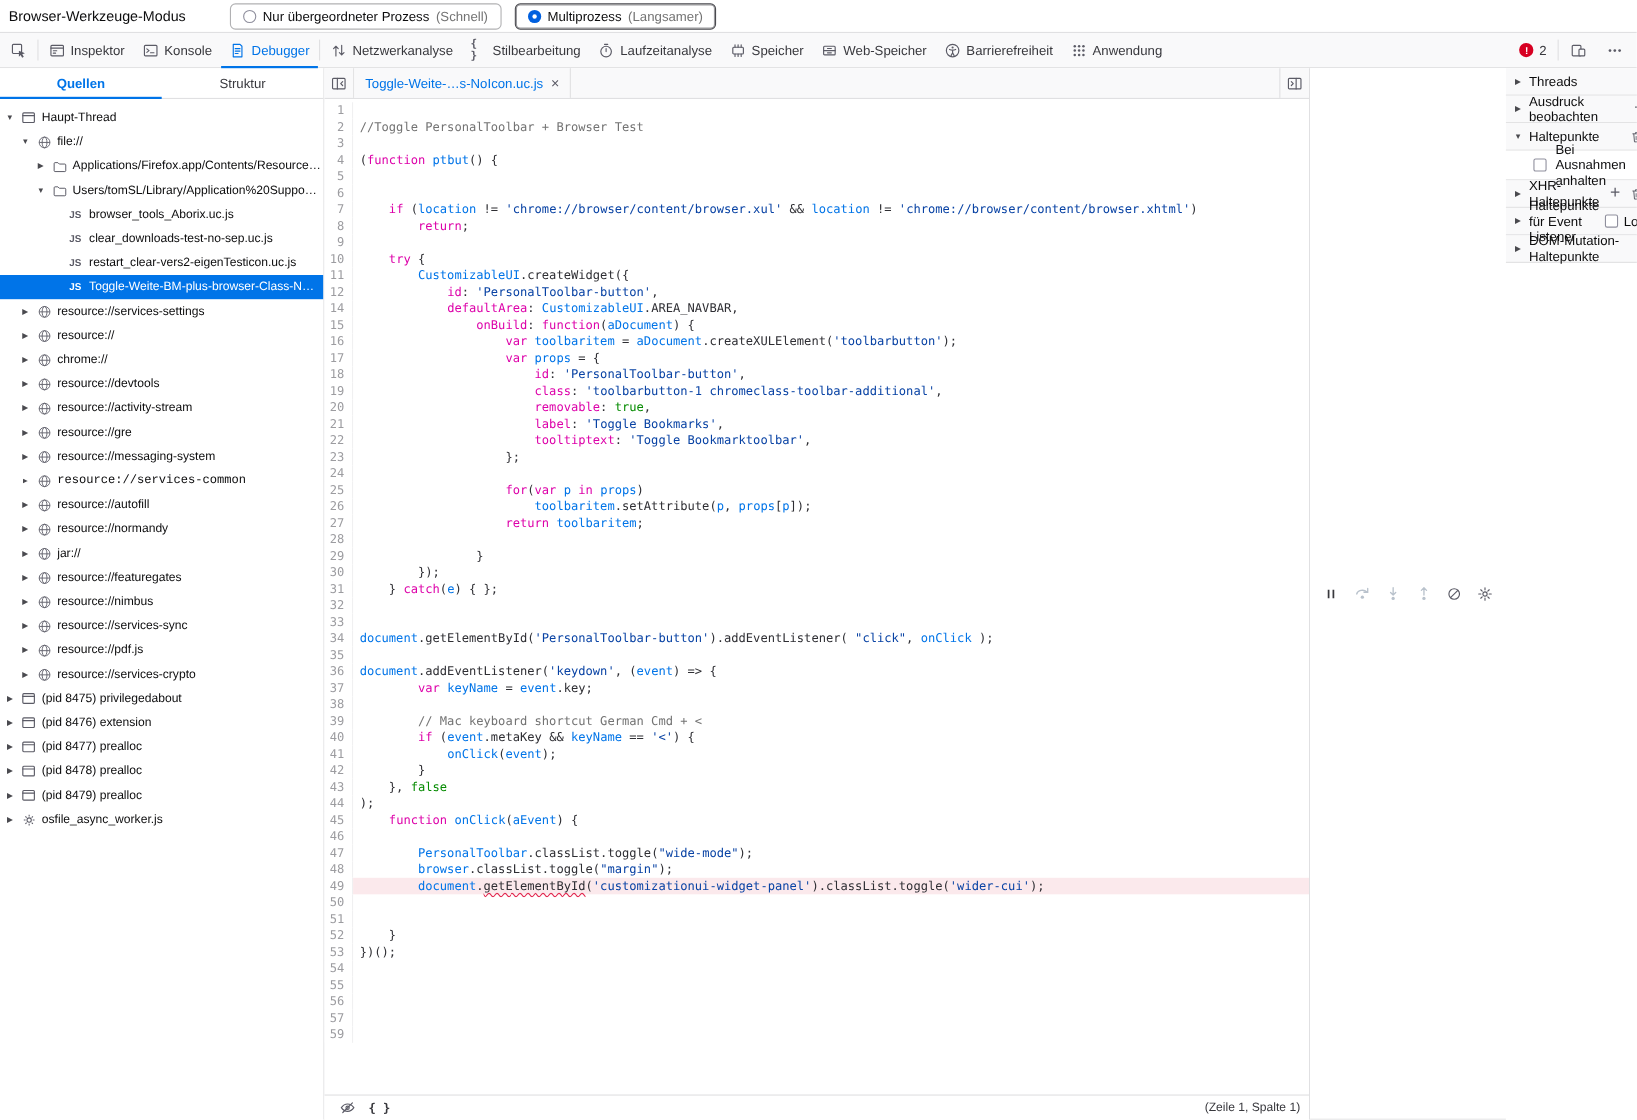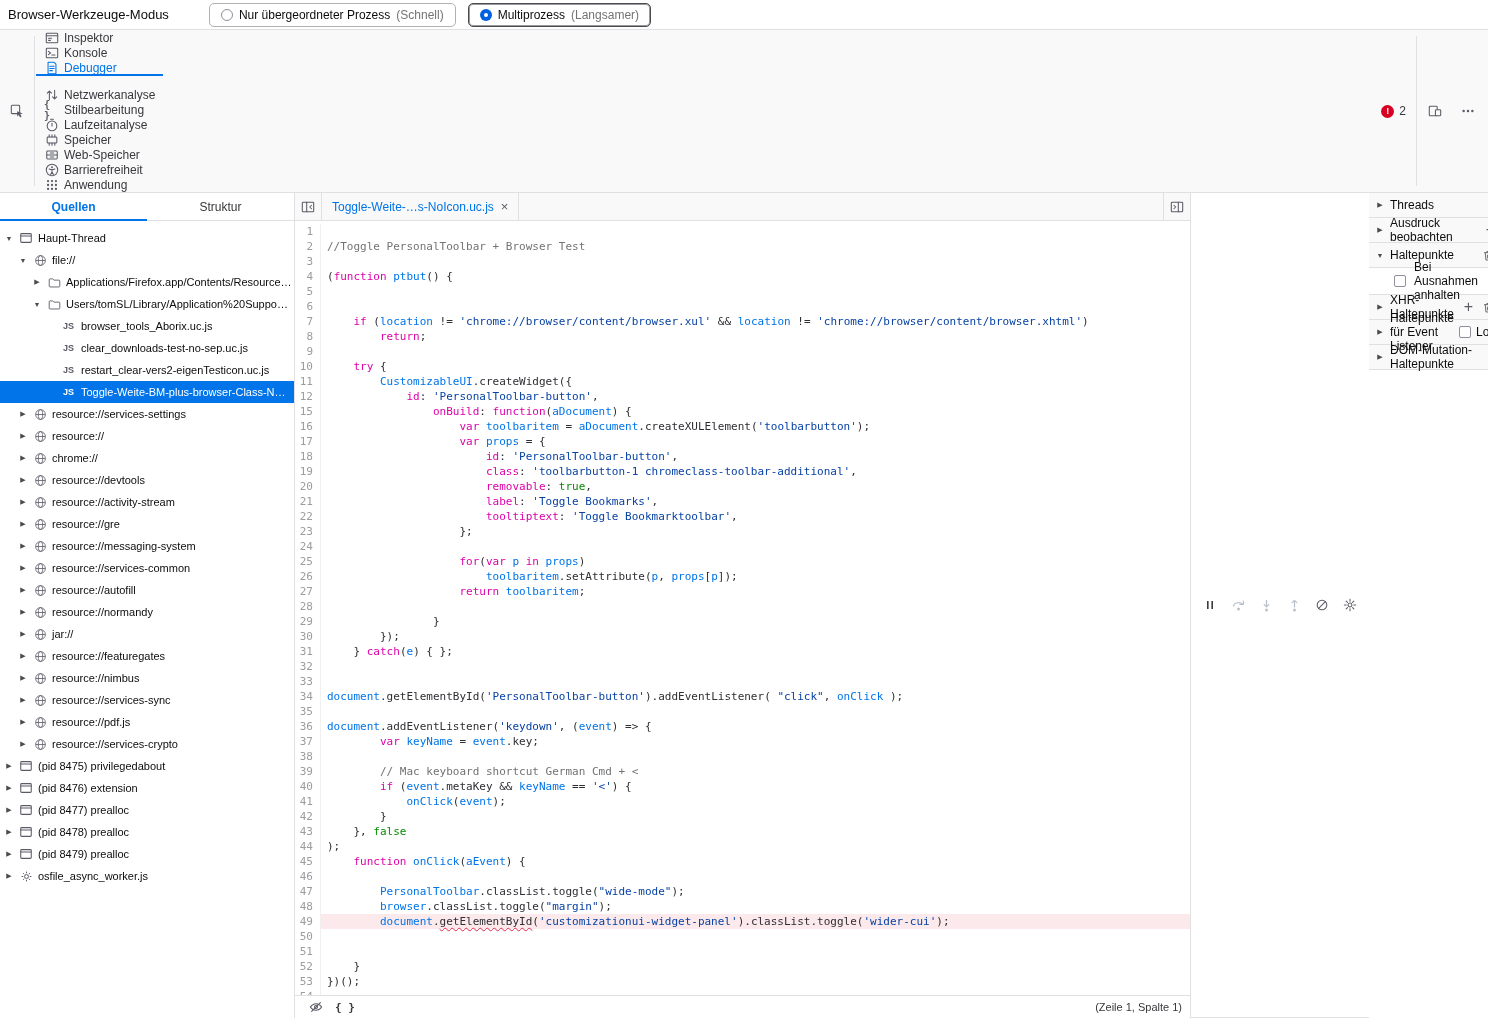--- a/index.html
+++ b/index.html
@@ -14,21 +14,21 @@
   .mode-option.selected{border-color:#4a4a4f;box-shadow:inset 0 0 0 1px #9a9a9e;}
   .mode-hint{color:#737373;}
   .radio{width:12px;height:12px;border-radius:50%;border:1px solid #8f8f9d;background:#fff;position:relative;flex:0 0 12px;}
   .radio.checked{border:none;background:#0060df;}
   .radio.checked::after{content:"";position:absolute;left:4px;top:4px;width:4px;height:4px;border-radius:50%;background:#fff;}
 
   
   .toolbox-bar{flex:0 0 32px;display:flex;align-items:stretch;background:#f9f9fa;border-bottom:1px solid #e0e0e2;}
   .tool-btn{background:none;border:none;display:flex;align-items:center;justify-content:center;padding:0 9px;color:#5b5b66;cursor:pointer;}
   .vsep{width:1px;background:#e0e0e2;margin:6px 1px;align-self:stretch;display:inline-block;}
-  .toolbox-tabs{display:flex;align-items:stretch;flex-direction:column;}
+  .toolbox-tabs{display:flex;align-items:stretch;}
   .toolbox-tab{display:flex;align-items:center;gap:5px;padding:0 8px;position:relative;color:#38383d;cursor:pointer;}
   .toolbox-tab .ticon{color:#5b5b66;}
   .toolbox-tab.active{color:#0074e8;}
   .toolbox-tab.active .ticon{color:#0074e8;}
   .toolbox-tab.active::after{content:"";position:absolute;left:0;right:0;bottom:-1px;height:2px;background:#0074e8;}
   .ticon{display:inline-flex;width:15px;height:15px;align-items:center;justify-content:center;}
   .txticon{font-family:"DejaVu Sans Mono",monospace;font-size:10px;font-weight:bold;}
   .toolbox-right{margin-left:auto;display:flex;align-items:center;padding-right:4px;}
   .err-badge{display:flex;align-items:center;gap:5px;background:none;border:none;padding:0 9px;cursor:pointer;}
   .err-circle{width:13px;height:13px;border-radius:50%;background:#d70022;color:#fff;font-size:9px;font-weight:bold;display:flex;align-items:center;justify-content:center;}
@@ -389,21 +389,21 @@
             <span class="tw">▶</span>
             <span class="node-icon">
               <svg viewBox="0 0 16 16" width="13" height="13" fill="none" stroke="currentColor" stroke-width="1">
                 <circle cx="8" cy="8" r="6"></circle>
                 <ellipse cx="8" cy="8" rx="2.7" ry="6"></ellipse>
                 <path d="M2 8h12"></path>
               </svg>
             </span>
             <span class="tree-label">resource://messaging-system</span>
           </div>
-          <div class="tree-row" style="padding-left: 18px;">
+          <div class="tree-row" style="padding-left: 18px; font-family: Liberation Mono, monospace;">
             <span class="tw">▶</span>
             <span class="node-icon">
               <svg viewBox="0 0 16 16" width="13" height="13" fill="none" stroke="currentColor" stroke-width="1">
                 <circle cx="8" cy="8" r="6"></circle>
                 <ellipse cx="8" cy="8" rx="2.7" ry="6"></ellipse>
                 <path d="M2 8h12"></path>
               </svg>
             </span>
             <span class="tree-label">resource://services-common</span>
           </div>
@@ -623,20 +623,24 @@
             <span class="ln">10</span>
             <span class="ct">    <span class="tok-kw">try</span> {</span>
           </div>
           <div class="cl">
             <span class="ln">11</span>
             <span class="ct">        <span class="tok-var">CustomizableUI</span>.<span class="tok-prop">createWidget</span>({</span>
           </div>
           <div class="cl">
             <span class="ln">12</span>
             <span class="ct">            <span class="tok-key">id</span>: <span class="tok-str">'PersonalToolbar-button'</span>,</span>
+          </div>
+          <div class="cl">
+            <span class="ln">14</span>
+            <span class="ct">            <span class="tok-key">defaultArea</span>: <span class="tok-var">CustomizableUI</span>.<span class="tok-prop">AREA_NAVBAR</span>,</span>
           </div>
           <div class="cl">
             <span class="ln">15</span>
             <span class="ct">                <span class="tok-key">onBuild</span>: <span class="tok-kw">function</span>(<span class="tok-var">aDocument</span>) {</span>
           </div>
           <div class="cl">
             <span class="ln">16</span>
             <span class="ct">                    <span class="tok-kw">var</span> <span class="tok-var">toolbaritem</span> = <span class="tok-var">aDocument</span>.<span class="tok-prop">createXULElement</span>(<span class="tok-str">'toolbarbutton'</span>);</span>
           </div>
           <div class="cl">

